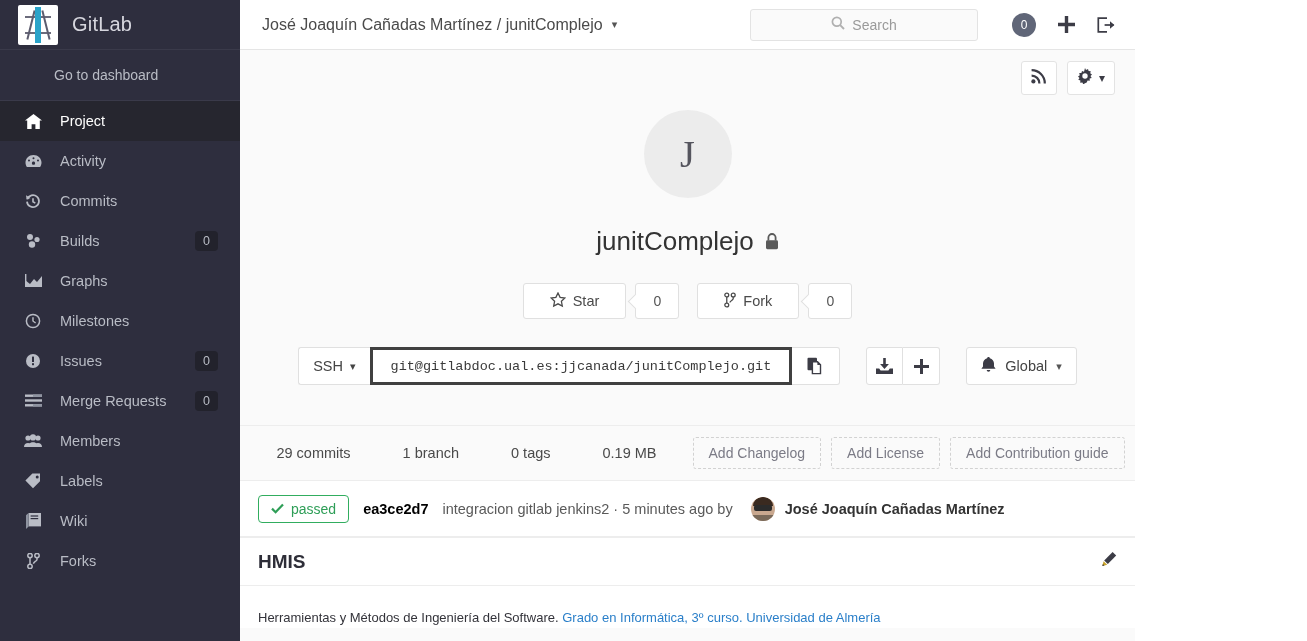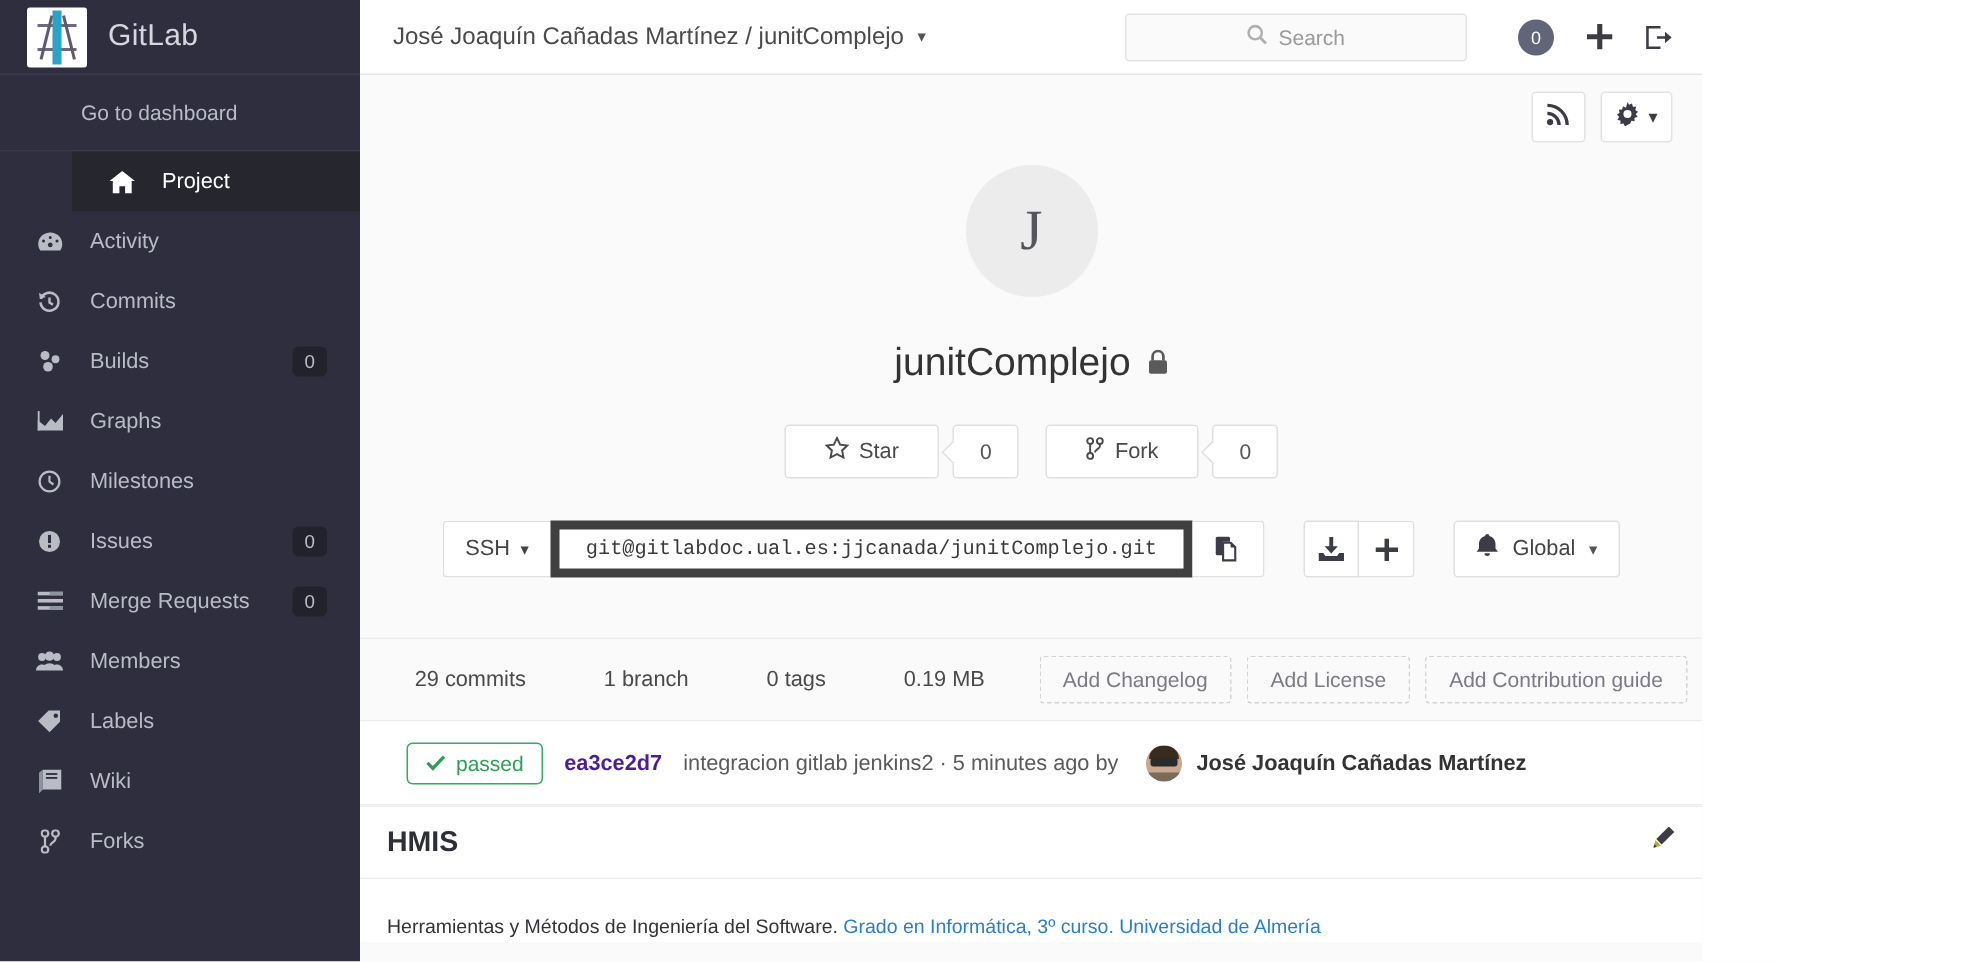--- a/index.html
+++ b/index.html
@@ -53,21 +53,21 @@
     color: #b9bcc5; font-size: 14px;
     border-bottom: 1px solid #3a3a4a;
   }
 
   .nav { padding-top: 0; }
   .nav-item {
     height: 40px; display: flex; align-items: center;
     padding-left: 22px; color: #b9bcc5; font-size: 14.5px;
     position: relative;
   }
-  .nav-item.active { background: #26262f; color: #ffffff; margin-left: 48px; }
+  .nav-item.active { background: #26262f; color: #ffffff; }
   .nav-item .ico {
     width: 22px; height: 18px; margin-right: 16px;
     display: inline-flex; align-items: center; justify-content: center;
     flex: 0 0 22px;
   }
   .nav-item .ico svg { display: block; }
   .nav-label { flex: 1 1 auto; white-space: nowrap; }
   .nav-badge {
     background: #22222c; color: #b9bcc5;
     font-size: 12.5px; border-radius: 4px;
@@ -153,21 +153,21 @@
   .clone-row {
     margin-top: 28px; display: flex; align-items: center; justify-content: center; gap: 0;
   }
   .clone-select {
     height: 38px; background: #fff; border: 1px solid #e0e0e0;
     border-right: none; border-radius: 3px 0 0 3px;
     display: flex; align-items: center; gap: 7px; padding: 0 14px;
     font-size: 14.5px; color: #444;
   }
   .clone-url {
-    height: 38px; background: #fff; border: 6px solid #404040;
+    height: 38px; background: #fff; border: 3px solid #404040;
     display: flex; align-items: center; padding: 0 18px;
     font-family: "Liberation Mono", monospace; font-size: 13.5px; color: #3a3a3a;
     white-space: nowrap;
   }
   .clone-copy {
     height: 38px; width: 48px; background: #fff; border: 1px solid #e0e0e0;
     border-left: none; border-radius: 0 3px 3px 0;
     display: flex; align-items: center; justify-content: center; color: #3c3c46;
   }
   .clone-actions { margin-left: 26px; display: flex; }
@@ -192,28 +192,28 @@
     font-size: 14.5px; color: #4a4a4a; padding: 0 26px; white-space: nowrap;
   }
   .add-btn {
     font-size: 14px; color: #7b7b86;
     border: 1px dashed #d2d2d2; border-radius: 3px;
     padding: 7px 15px; margin-left: 10px; white-space: nowrap; background: transparent;
   }
 
   .commit-bar {
     height: 56px; background: #fff; border-bottom: 1px solid #ededed;
-    display: flex; align-items: center; padding-left: 31px; gap: 14px;
+    display: flex; align-items: center; padding-left: 18px; gap: 14px;
   }
   .ci-badge {
     border: 1px solid #31ad5f; color: #2e9e57; border-radius: 4px;
     padding: 5px 12px; font-size: 14px; display: flex; align-items: center; gap: 7px;
     background: #fff;
   }
-  .commit-sha { font-weight: bold; font-size: 14.5px; color: #4c1d95; font-family: "Liberation Sans", sans-serif; }
+  .commit-sha { font-weight: bold; font-size: 14.5px; color: #000000; font-family: "Liberation Sans", sans-serif; }
   .commit-msg { font-size: 14.5px; color: #5a5a5a; }
   .commit-author { display: flex; align-items: center; gap: 10px; margin-left: 4px; }
   .author-av {
     width: 24px; height: 24px; border-radius: 50%;
     background: #c9a88f; position: relative; overflow: hidden; flex: 0 0 24px;
   }
   .author-av .hair { position: absolute; left: 2px; top: 0; width: 20px; height: 9px; background: #3a2a20; border-radius: 10px 10px 0 0; }
   .author-av .gl { position: absolute; left: 3px; top: 8px; width: 18px; height: 6px; background: #2b2b2b; border-radius: 2px; }
   .author-av .sh { position: absolute; left: 0; bottom: 0; width: 24px; height: 6px; background: #7a6a5a; }
   .author-name { font-weight: bold; font-size: 14.5px; color: #333; }

